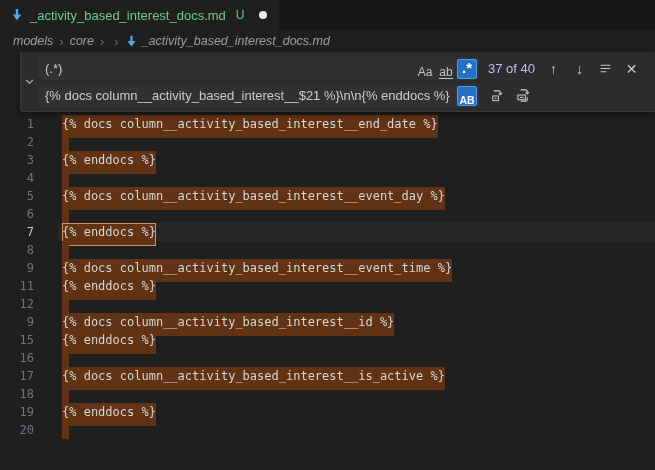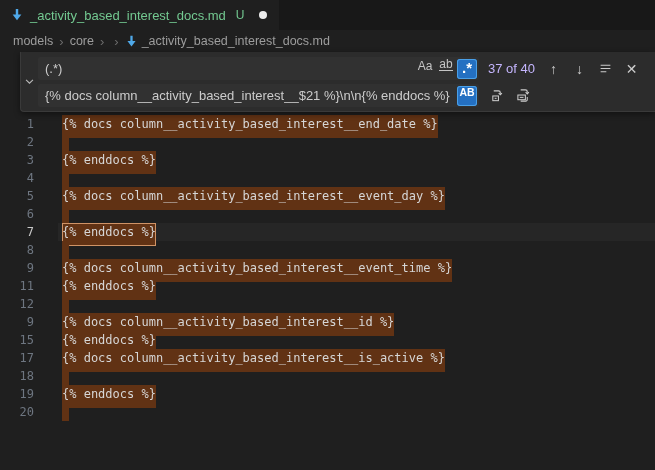--- a/index.html
+++ b/index.html
@@ -13,21 +13,21 @@
 
   
   .tabbar { height:30px; background:#181818; display:flex; align-items:stretch; }
   .tab { background:#1f1f1f; display:flex; align-items:center; padding:0 12px 0 10px; gap:6px; }
   .tab-label { color:#73c991; font-size:13px; }
   .git-badge { color:#73c991; font-size:12px; margin-left:4px; }
   .mod-dot { width:8px; height:8px; border-radius:50%; background:#ececec; margin-left:8px; }
 
   
   .breadcrumbs { height:22px; background:#1f1f1f; display:flex; align-items:center; padding-left:12px; font-size:12.5px; color:#9d9d9d; }
-  .crumb { padding:0 1px; cursor:pointer; }
+  .crumb { padding:0 1px; cursor:pointer;font-style:italic; }
   .crumb-sep { color:#6c6c6c; padding:0 5px; font-size:13px; }
   .crumb-file { display:flex; align-items:center; gap:4px; }
 
   
   .editor { position:absolute; top:52px; left:0; right:0; bottom:0; background:#1f1f1f; }
   .lines { position:absolute; top:63px; left:0; right:0; }
   .line { height:18px; display:flex; position:relative; font-family:"DejaVu Sans Mono", monospace; font-size:12px; line-height:18px; }
   .cl-bg { position:absolute; left:58px; right:0; top:0; bottom:0; background:#262626; }
   .ln { width:34px; text-align:right; color:#6e7681; flex:none; position:relative; }
   .ln.active { color:#c8c8c8; }
@@ -42,21 +42,21 @@
     background:#2c2c2c; z-index:5; display:flex;
     border-left:1px solid #3a3a3a; border-bottom:1px solid #3a3a3a;
     border-bottom-left-radius:4px;
     box-shadow:0 2px 6px rgba(0,0,0,.45);
   }
   .toggle-col { width:17px; display:flex; align-items:center; justify-content:center; cursor:pointer; }
   .fw-rows { flex:1; padding:5px 6px 5px 0; display:flex; flex-direction:column; gap:4px; }
   .fw-row { display:flex; align-items:center; height:23px; }
   .fw-input { width:441px; height:23px; background:#313131; border-radius:2px; display:flex; align-items:center; padding:0 2px 0 7px; color:#cccccc; font-size:13px; cursor:text; }
   .fw-input .val { flex:1; white-space:nowrap; overflow:hidden; }
-  .opt { width:20px; height:20px; flex:none; display:flex; align-items:flex-start; justify-content:center; border-radius:3px; color:#c5c5c5; font-size:12px; margin-left:1px; cursor:pointer; }
+  .opt { width:20px; height:20px; flex:none; display:flex; align-items:flex-end; justify-content:center; border-radius:3px; color:#c5c5c5; font-size:12px; margin-left:1px; cursor:pointer; }
   .opt.active { background:#2470c2; box-shadow: inset 0 0 0 1px #4aa0e8; color:#ffffff; }
   .opt .uword { border-bottom:1px solid #c5c5c5; line-height:11px; }
   .opt.regex { font-size:15px; font-weight:bold; letter-spacing:0; padding-bottom:3px; }
   .opt.abtn { font-size:10.5px; font-weight:bold; }
   .count { color:#c4b5fd; font-size:13px; margin-left:9px; white-space:nowrap; }
   .navbtns { display:flex; gap:5px; margin-left:auto; margin-right:7px; }
   .icon-btn { width:21px; height:21px; display:flex; align-items:center; justify-content:center; color:#cccccc; font-size:14px; border-radius:3px; cursor:pointer; }
   .rep-btns { display:flex; gap:5px; margin-left:8px; }
 </style>
 </head>
@@ -136,20 +136,24 @@
       </div>
       <div class="line">
         <div class="ln">9</div>
         <div class="ltext"><span class="match">{% docs column__activity_based_interest__id %}</span></div>
       </div>
       <div class="line">
         <div class="ln">15</div>
         <div class="ltext"><span class="match">{% enddocs %}</span></div>
       </div>
       <div class="line">
+        <div class="ln">16</div>
+        <div class="ltext"><span class="empty-match"></span></div>
+      </div>
+      <div class="line">
         <div class="ln">17</div>
         <div class="ltext"><span class="match">{% docs column__activity_based_interest__is_active %}</span></div>
       </div>
       <div class="line">
         <div class="ln">18</div>
         <div class="ltext"><span class="empty-match"></span></div>
       </div>
       <div class="line">
         <div class="ln">19</div>
         <div class="ltext"><span class="match">{% enddocs %}</span></div>

